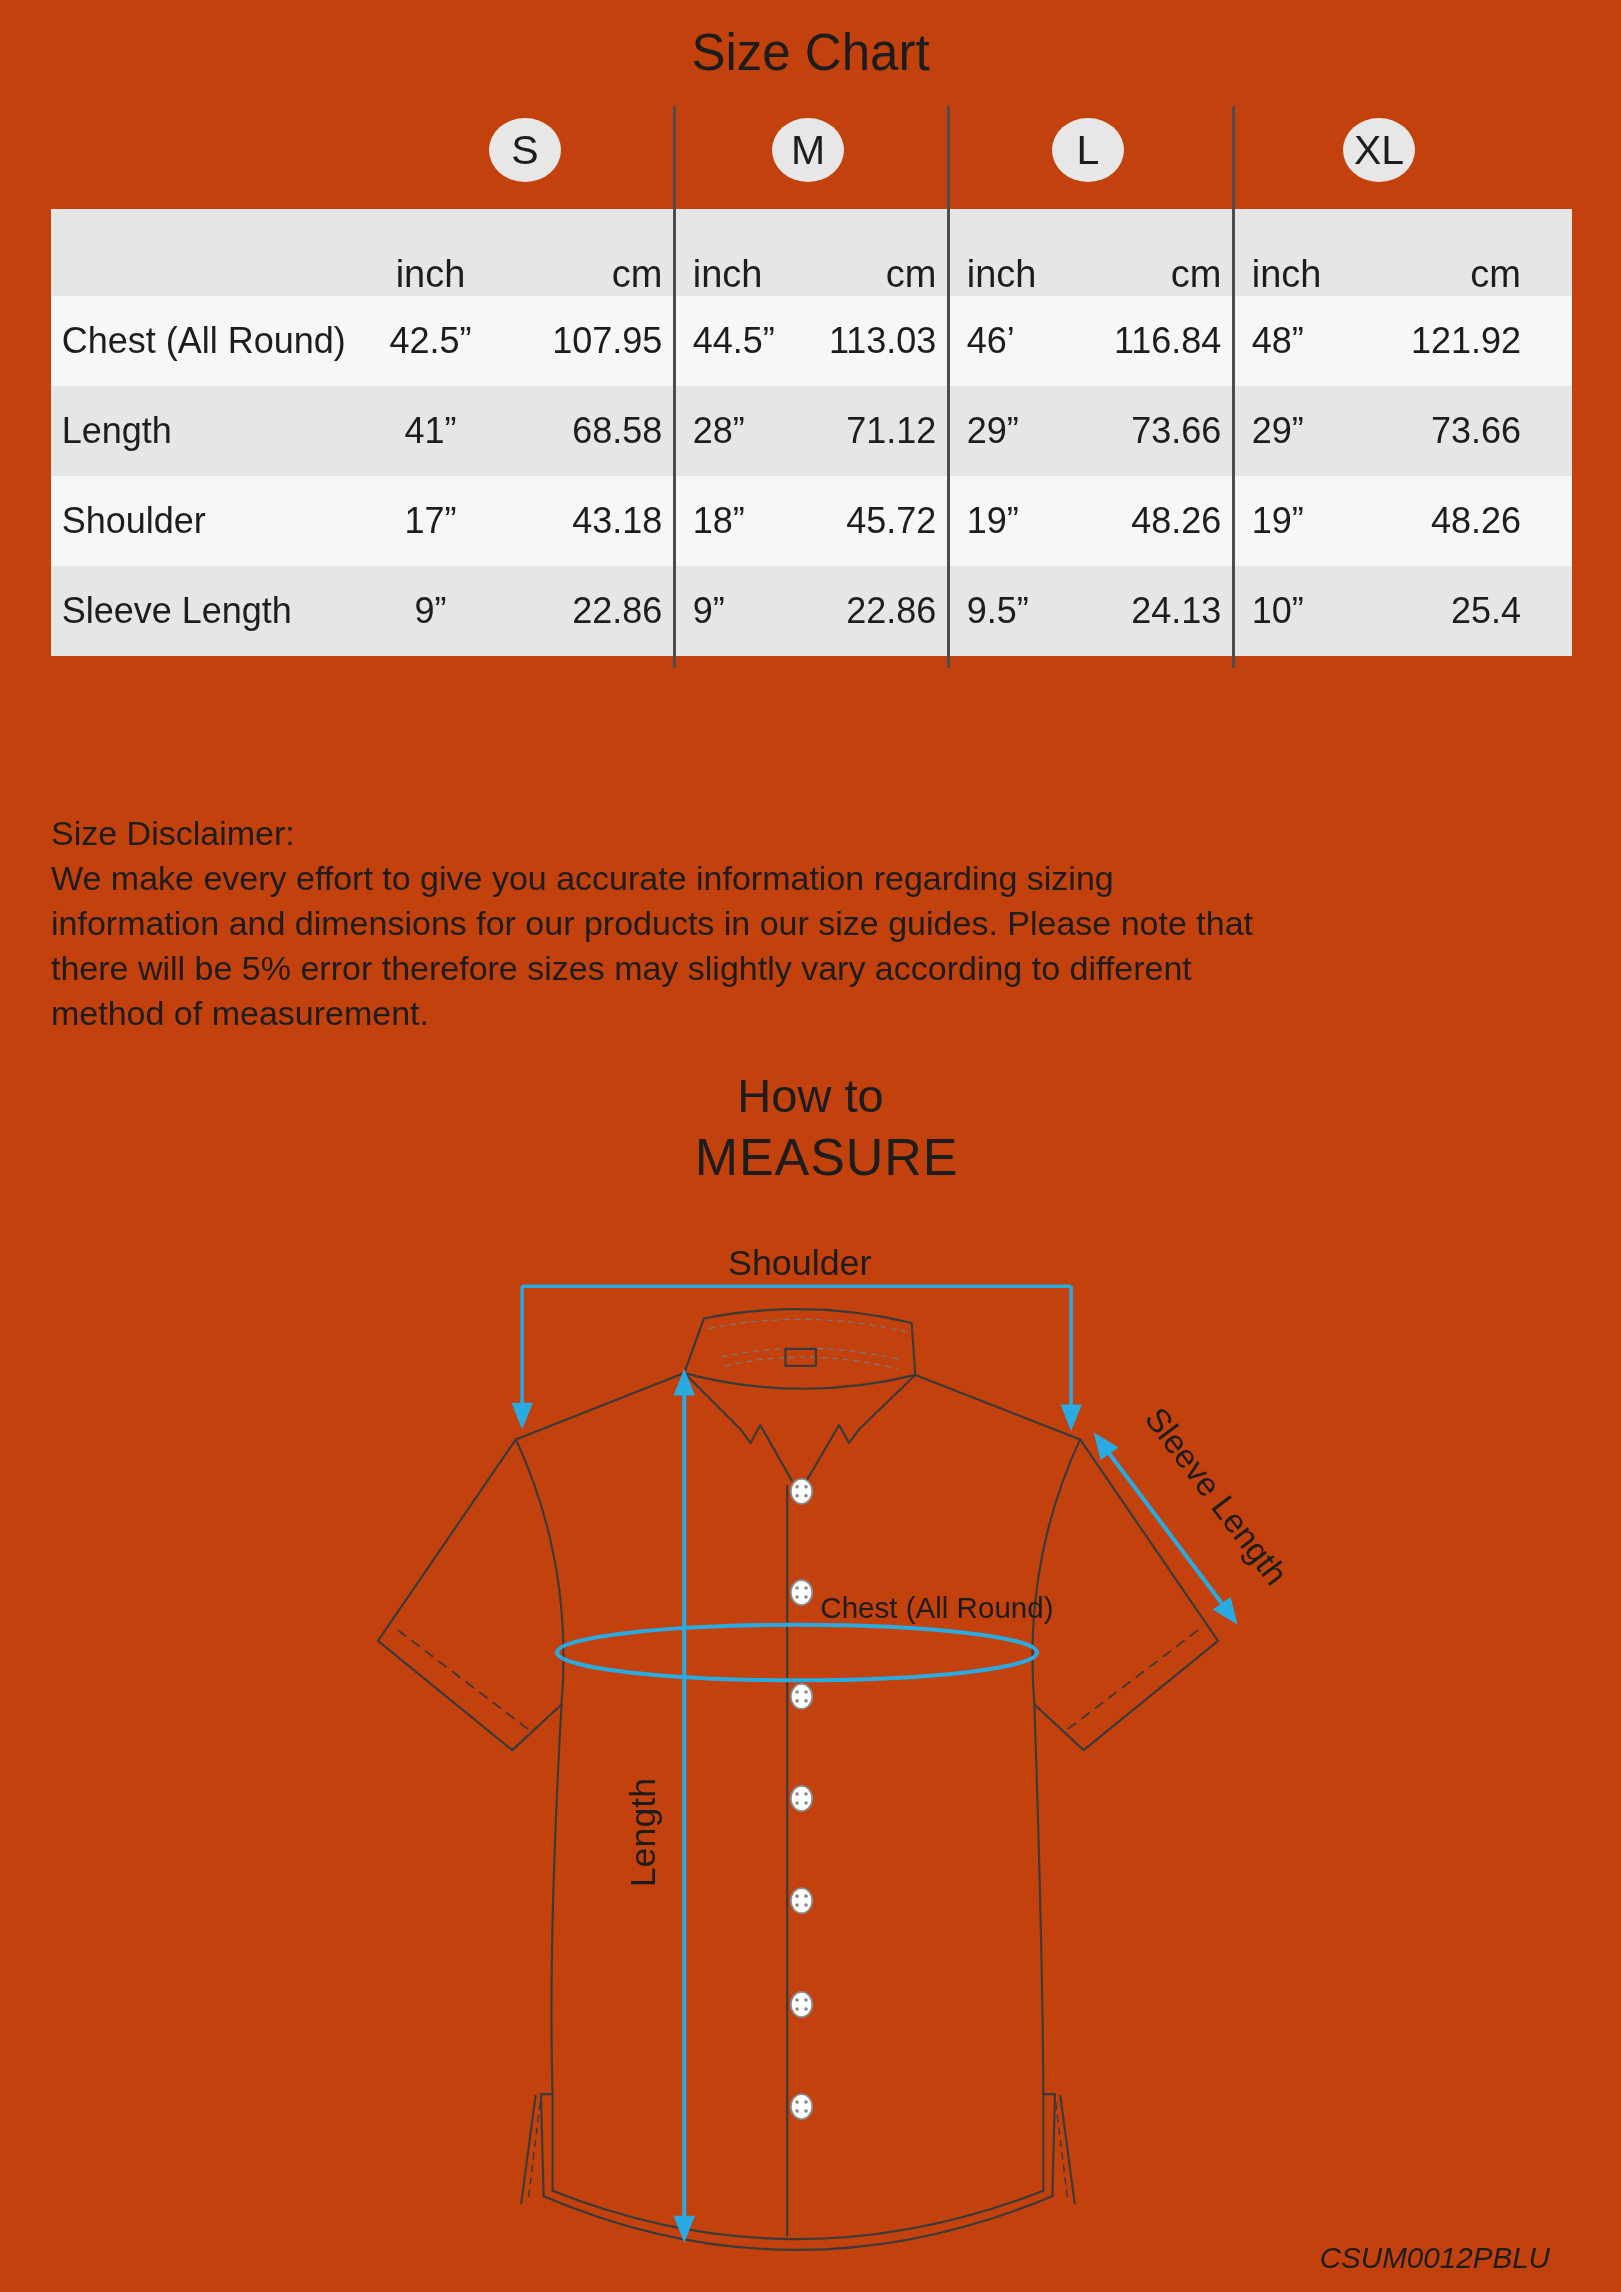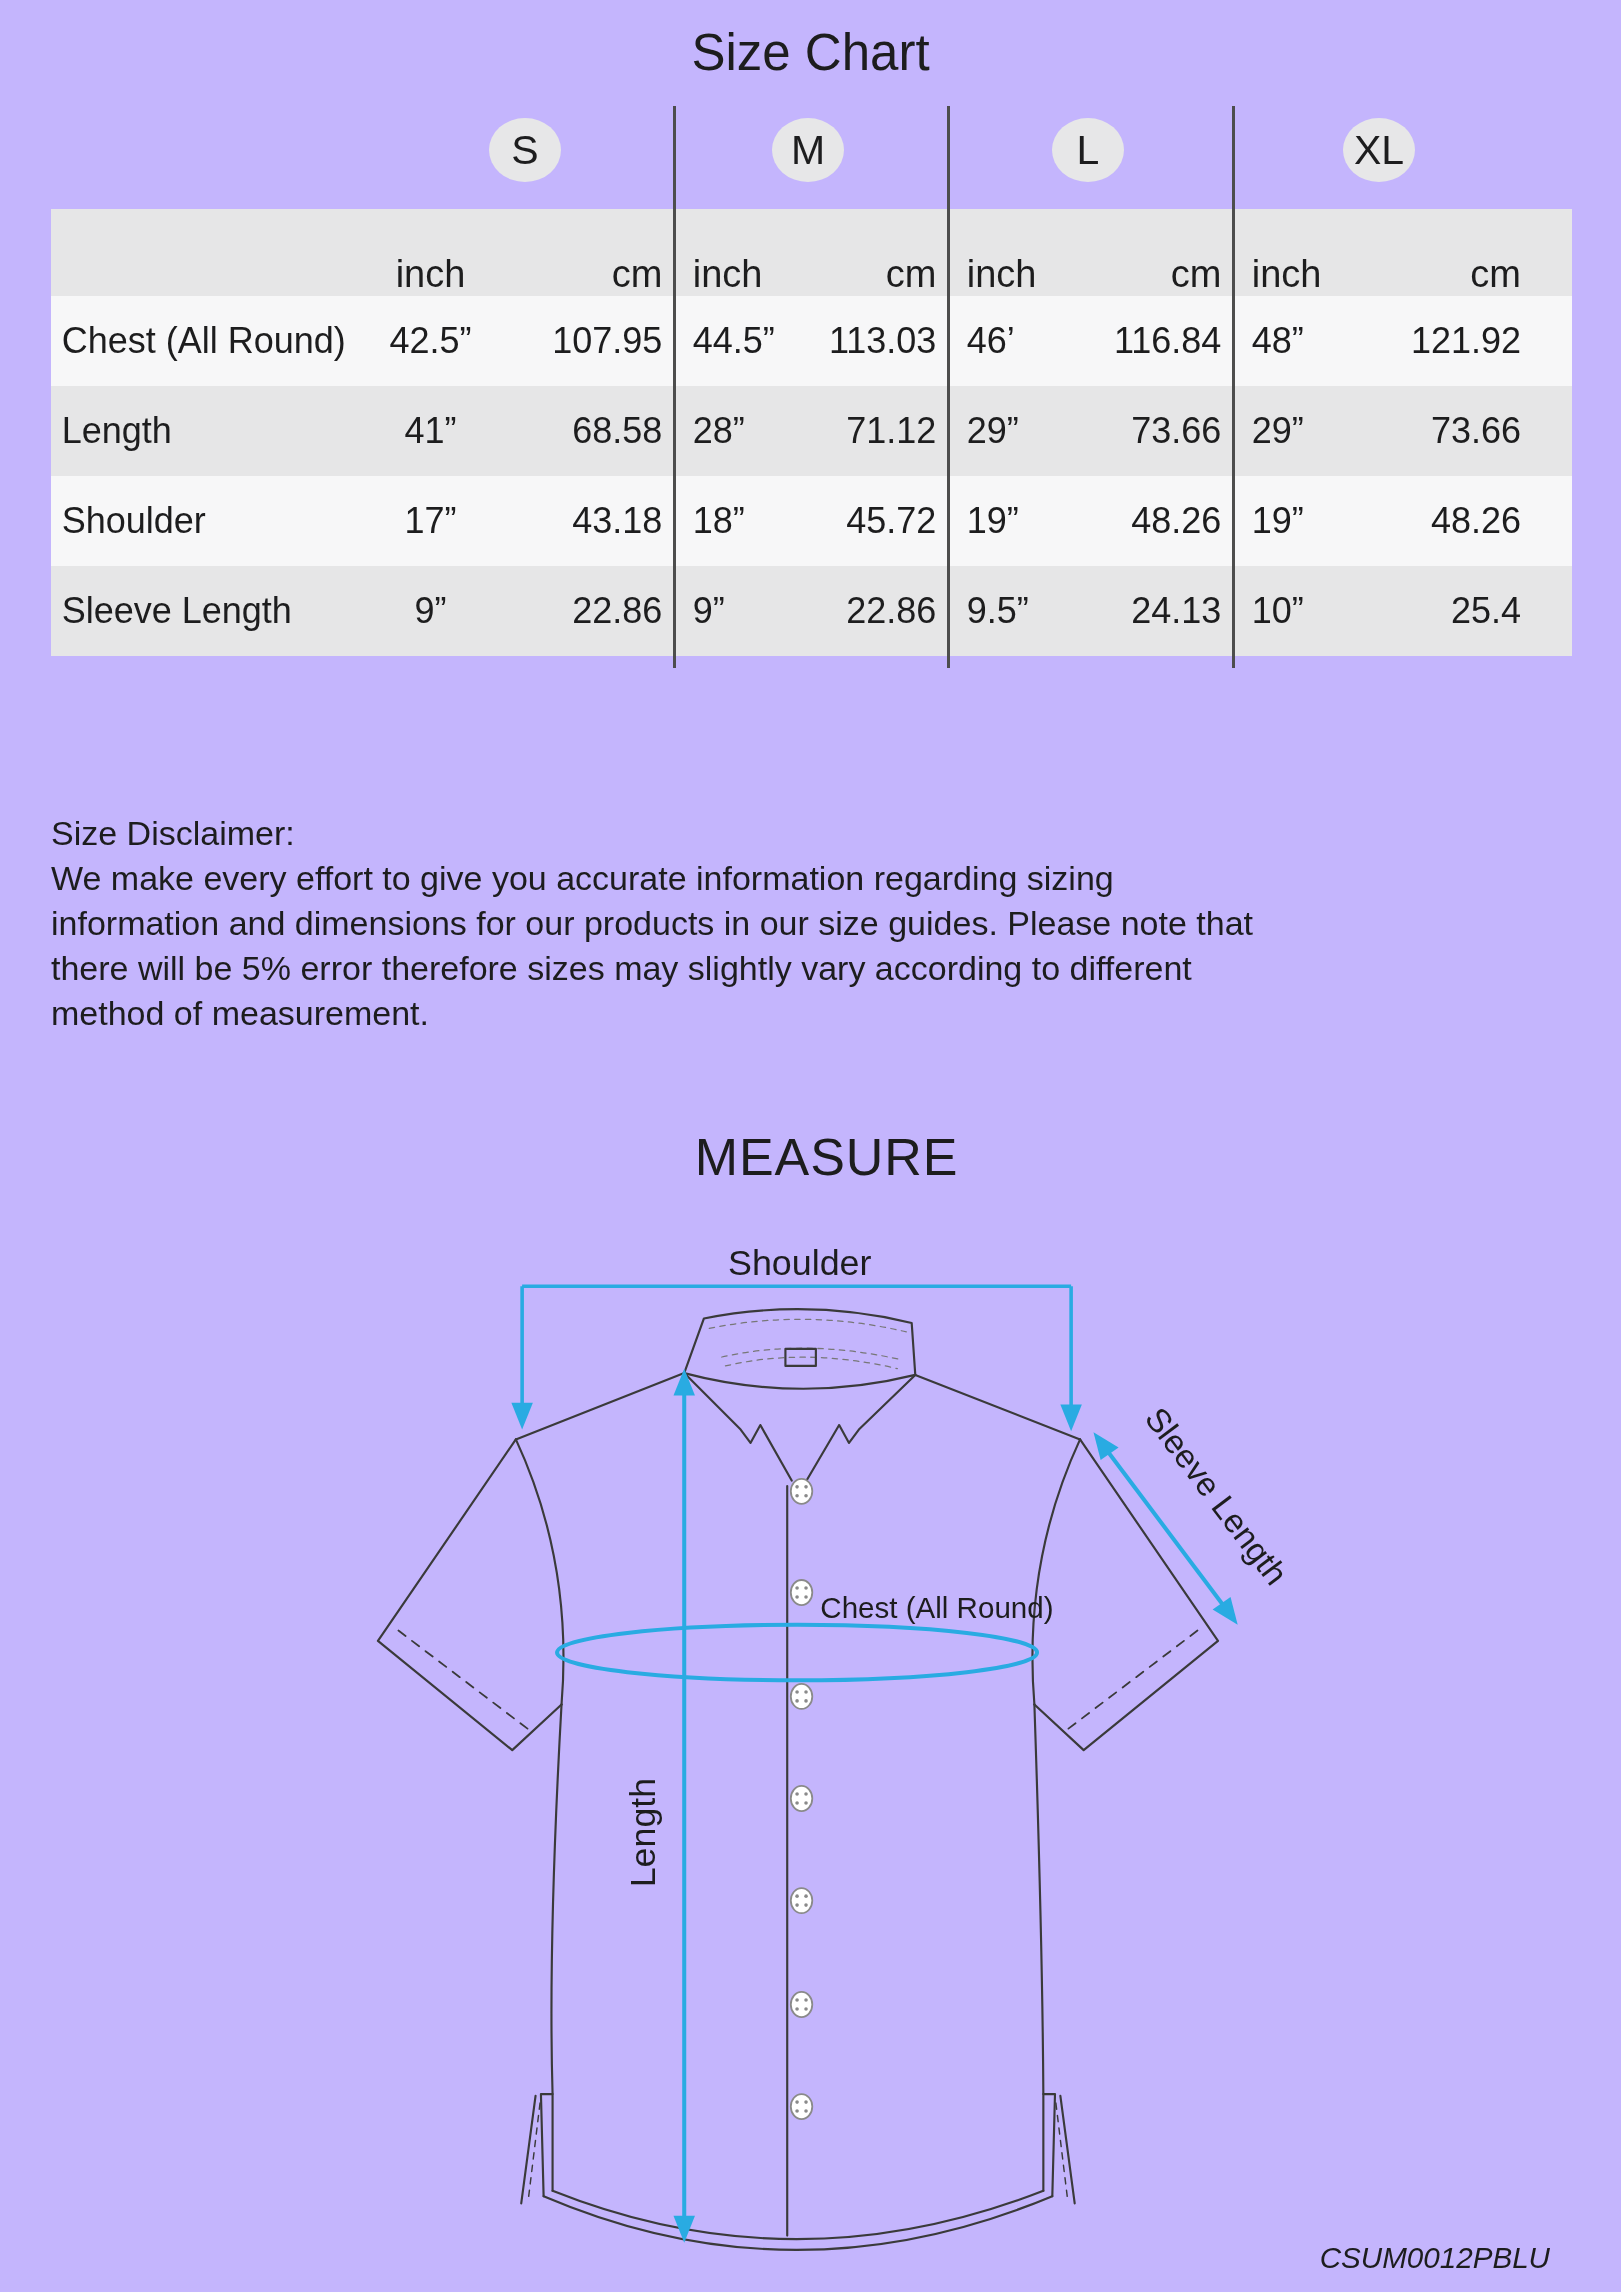--- a/index.html
+++ b/index.html
@@ -1,16 +1,16 @@
 <!DOCTYPE html>
 <html style="font-size:14.3px"><head>
 <meta charset="utf-8">
 <style>
   html,body{margin:0;padding:0;background:#fff;}
-  #page{position:relative;width:1621px;height:2293px;background:#c4b5fd;overflow:hidden;
+  #page{position:relative;width:1621px;height:2293px;background:#c2410c;overflow:hidden;
         font-family:"Liberation Sans", sans-serif;color:#1d1d1e;}
   .abs{position:absolute;}
   
   #title{left:0;right:0;top:23px;text-align:center;font-size:51px;}
   
   .bubble{width:72px;height:64px;border-radius:50%;background:#e7e7e8;
           display:flex;align-items:center;justify-content:center;font-size:41px;}
   
   .vdiv{top:106px;width:2.7px;height:562px;background:#4d4d4d;z-index:3;}
   
@@ -126,20 +126,21 @@
   <div class="vdiv abs" style="left:1232px;"></div>
 
   <div id="disclaimer" class="abs">
     <div>Size Disclaimer:</div>
     <div>We make every effort to give you accurate information regarding sizing</div>
     <div>information and dimensions for our products in our size guides. Please note that</div>
     <div>there will be 5% error therefore sizes may slightly vary according to different</div>
     <div> method of measurement.</div>
   </div>
 
+  <div id="howto1" class="abs">How to</div>
   <div id="howto2" class="abs">MEASURE</div>
 
   <svg id="diagram" class="abs" width="1621" height="1066" viewBox="0 1370 1810 1190">
 
     <g stroke="#3a3a3a" stroke-width="2.4" fill="none" stroke-linejoin="round" stroke-linecap="round">
 
       <path d="M764,1533 L786,1472 Q902,1449 1018,1477 L1022,1535"></path>
       <path d="M764,1533 Q893,1567 1022,1535"></path>
       <path d="M792,1483 Q902,1461 1012,1487" stroke-width="1.4" stroke-dasharray="6,6" stroke="#777"></path>
       <path d="M806,1515 Q900,1494 1006,1518" stroke-width="1.4" stroke-dasharray="6,6" stroke="#777"></path>

